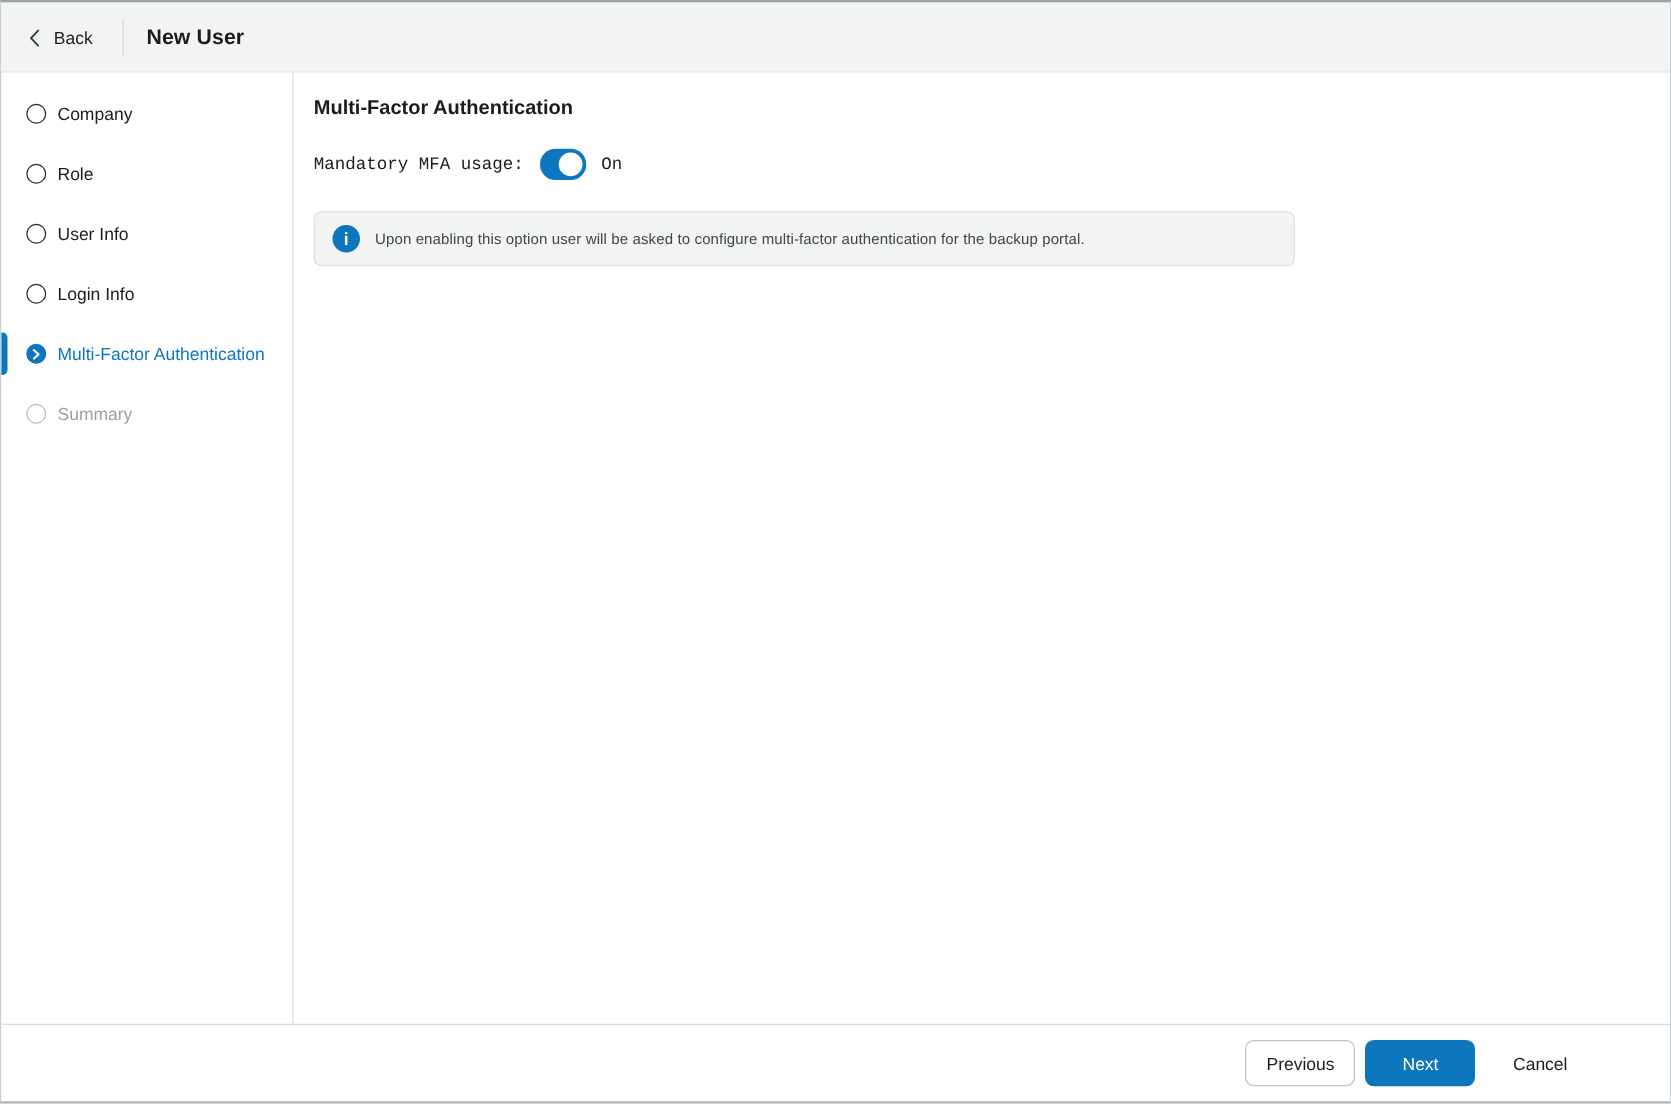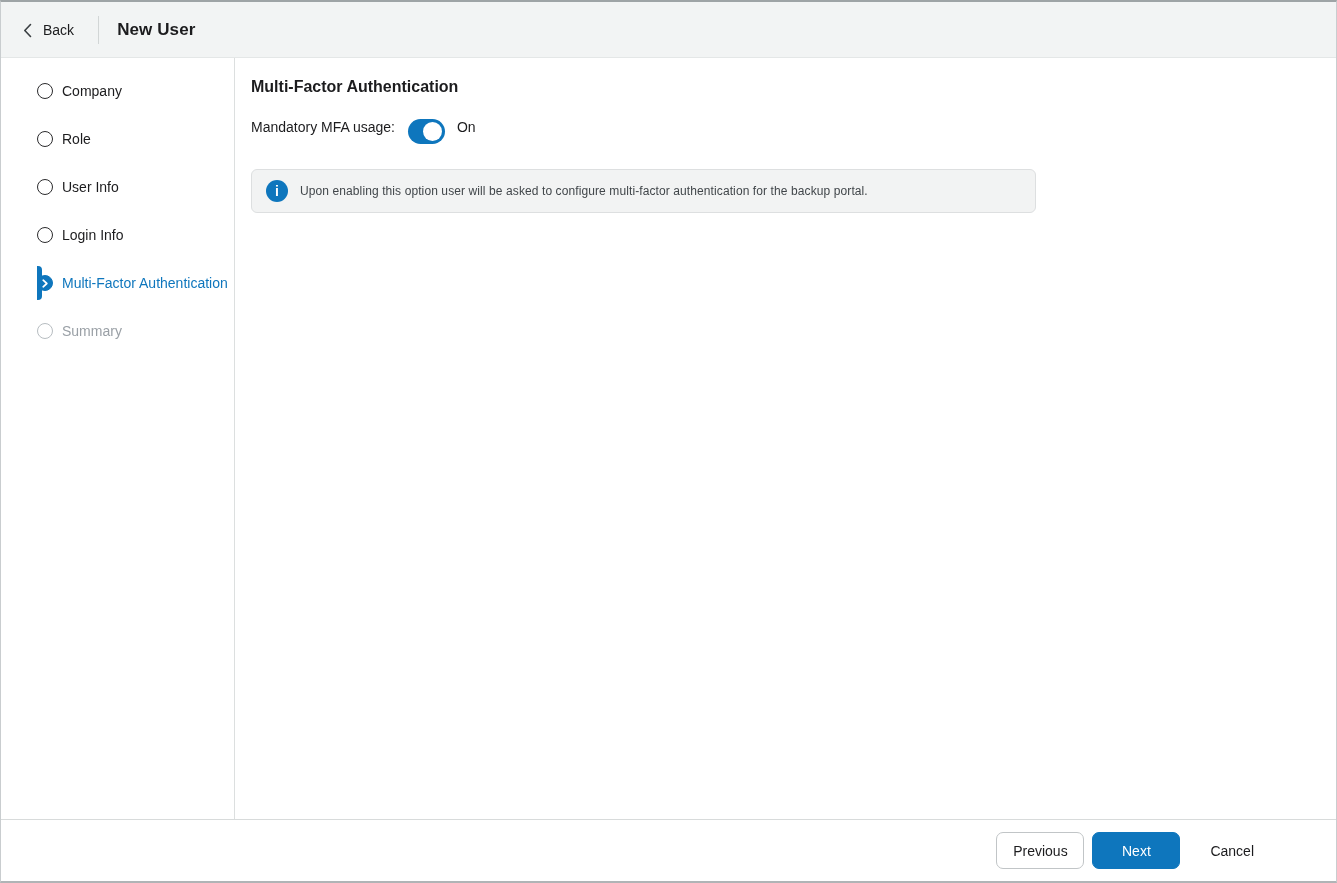--- a/index.html
+++ b/index.html
@@ -68,25 +68,25 @@
     flex: 0 0 234px;
     border-right: 1px solid #dcdfdf;
     padding-top: 9px;
   }
   .step {
     position: relative;
     height: 48px;
     display: flex;
     align-items: center;
     gap: 9px;
+    padding-left: 20px;
     font-size: 14px;
     color: #1c1c1e;
     cursor: pointer;
     user-select: none;
-    margin-left: 36px;
   }
   .step-circle {
     width: 16px;
     height: 16px;
     flex: 0 0 16px;
     border: 1.5px solid #2b2b2d;
     border-radius: 50%;
     display: flex;
     align-items: center;
     justify-content: center;
@@ -124,22 +124,24 @@
   }
   .content-subtitle {
     margin-top: 12px;
     font-size: 13px;
     line-height: 16px;
     color: #6f7577;
   }
   .toggle-row {
     margin-top: 22px;
     display: flex;
+    align-items: center;
     font-size: 14px;
     color: #1c1c1e;
+    font-family: Liberation Mono, monospace;
   }
   .toggle-label { margin-right: 13px; }
   .toggle {
     position: relative;
     width: 37px;
     height: 25px;
     border-radius: 13px;
     background: var(--accent, #0e76bd);
     border: none;
     cursor: pointer;

